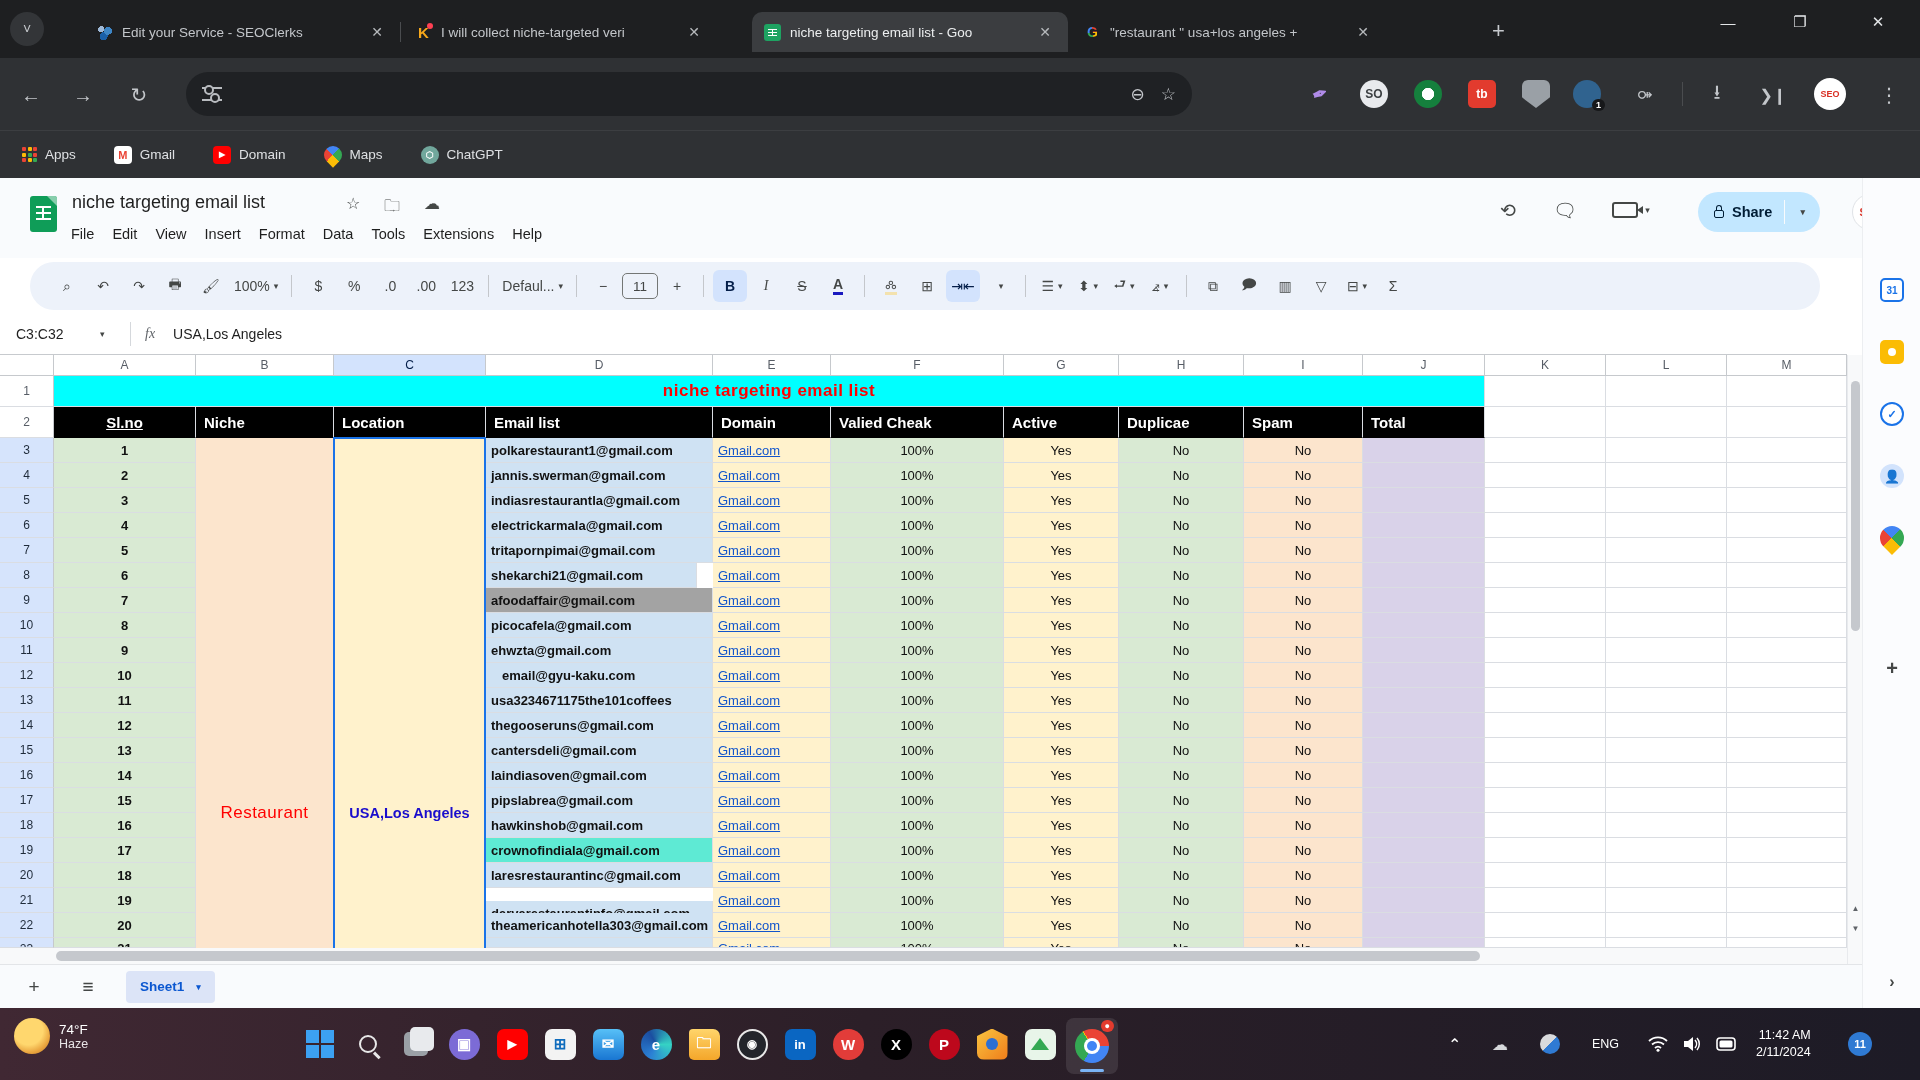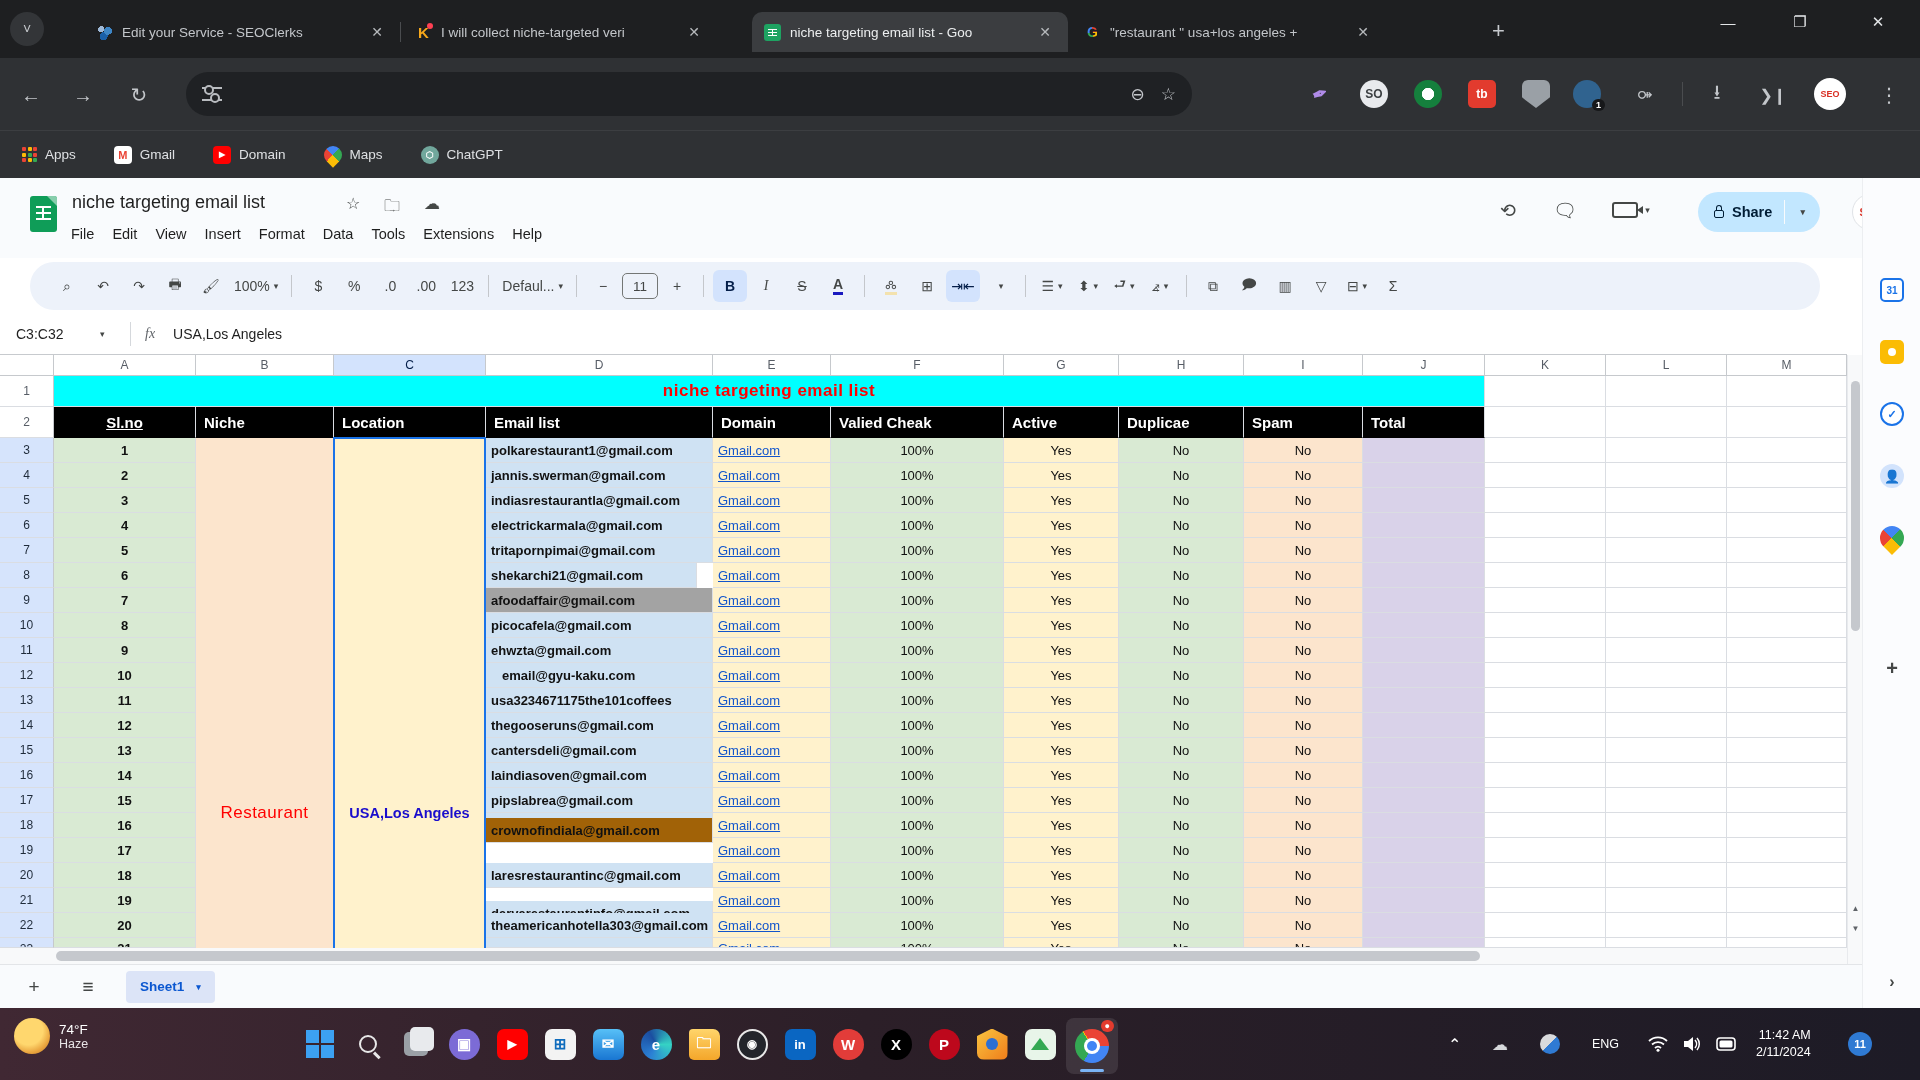--- a/index.html
+++ b/index.html
@@ -565,21 +565,21 @@
       <div class="gcell center" style="left: 1119px; top: 458px; width: 125px; height: 25px; background: rgb(217, 234, 211);">No</div>
       <div class="gcell center" style="left: 1244px; top: 458px; width: 119px; height: 25px; background: rgb(252, 229, 205);">No</div>
       <div class="gcell " style="left: 1363px; top: 458px; width: 122px; height: 25px; background: rgb(217, 210, 233);"></div>
       <div class="gcell " style="left: 1485px; top: 458px; width: 121px; height: 25px; background: rgb(255, 255, 255);"></div>
       <div class="gcell " style="left: 1606px; top: 458px; width: 121px; height: 25px; background: rgb(255, 255, 255);"></div>
       <div class="gcell " style="left: 1727px; top: 458px; width: 120px; height: 25px; background: rgb(255, 255, 255);"></div>
       <div class="gcell rhead sel" style="left: 0px; top: 483px; width: 54px; height: 25px;">19</div>
       <div class="gcell center bold" style="left: 54px; top: 483px; width: 142px; height: 25px; background: rgb(217, 234, 211);">17</div>
       <div class="gcell " style="left: 196px; top: 483px; width: 138px; height: 25px; background: rgb(252, 229, 205);"></div>
       <div class="gcell " style="left: 334px; top: 483px; width: 152px; height: 25px; background: rgb(255, 242, 204);"></div>
-      <div class="gcell bold padl" style="left: 486px; top: 463px; width: 227px; height: 25px; background: #a16207; white-space: nowrap;">crownofindiala@gmail.com</div>
+      <div class="gcell bold padl" style="left: 486px; top: 483px; width: 227px; height: 25px; background: #5eead4; white-space: nowrap;">crownofindiala@gmail.com</div>
       <div class="gcell padl link" style="left: 713px; top: 483px; width: 118px; height: 25px; background: rgb(255, 242, 204);">Gmail.com</div>
       <div class="gcell center" style="left: 831px; top: 483px; width: 173px; height: 25px; background: rgb(217, 234, 211);">100%</div>
       <div class="gcell center" style="left: 1004px; top: 483px; width: 115px; height: 25px; background: rgb(255, 242, 204);">Yes</div>
       <div class="gcell center" style="left: 1119px; top: 483px; width: 125px; height: 25px; background: rgb(217, 234, 211);">No</div>
       <div class="gcell center" style="left: 1244px; top: 483px; width: 119px; height: 25px; background: rgb(252, 229, 205);">No</div>
       <div class="gcell " style="left: 1363px; top: 483px; width: 122px; height: 25px; background: rgb(217, 210, 233);"></div>
       <div class="gcell " style="left: 1485px; top: 483px; width: 121px; height: 25px; background: rgb(255, 255, 255);"></div>
       <div class="gcell " style="left: 1606px; top: 483px; width: 121px; height: 25px; background: rgb(255, 255, 255);"></div>
       <div class="gcell " style="left: 1727px; top: 483px; width: 120px; height: 25px; background: rgb(255, 255, 255);"></div>
       <div class="gcell rhead sel" style="left: 0px; top: 508px; width: 54px; height: 25px;">20</div>

